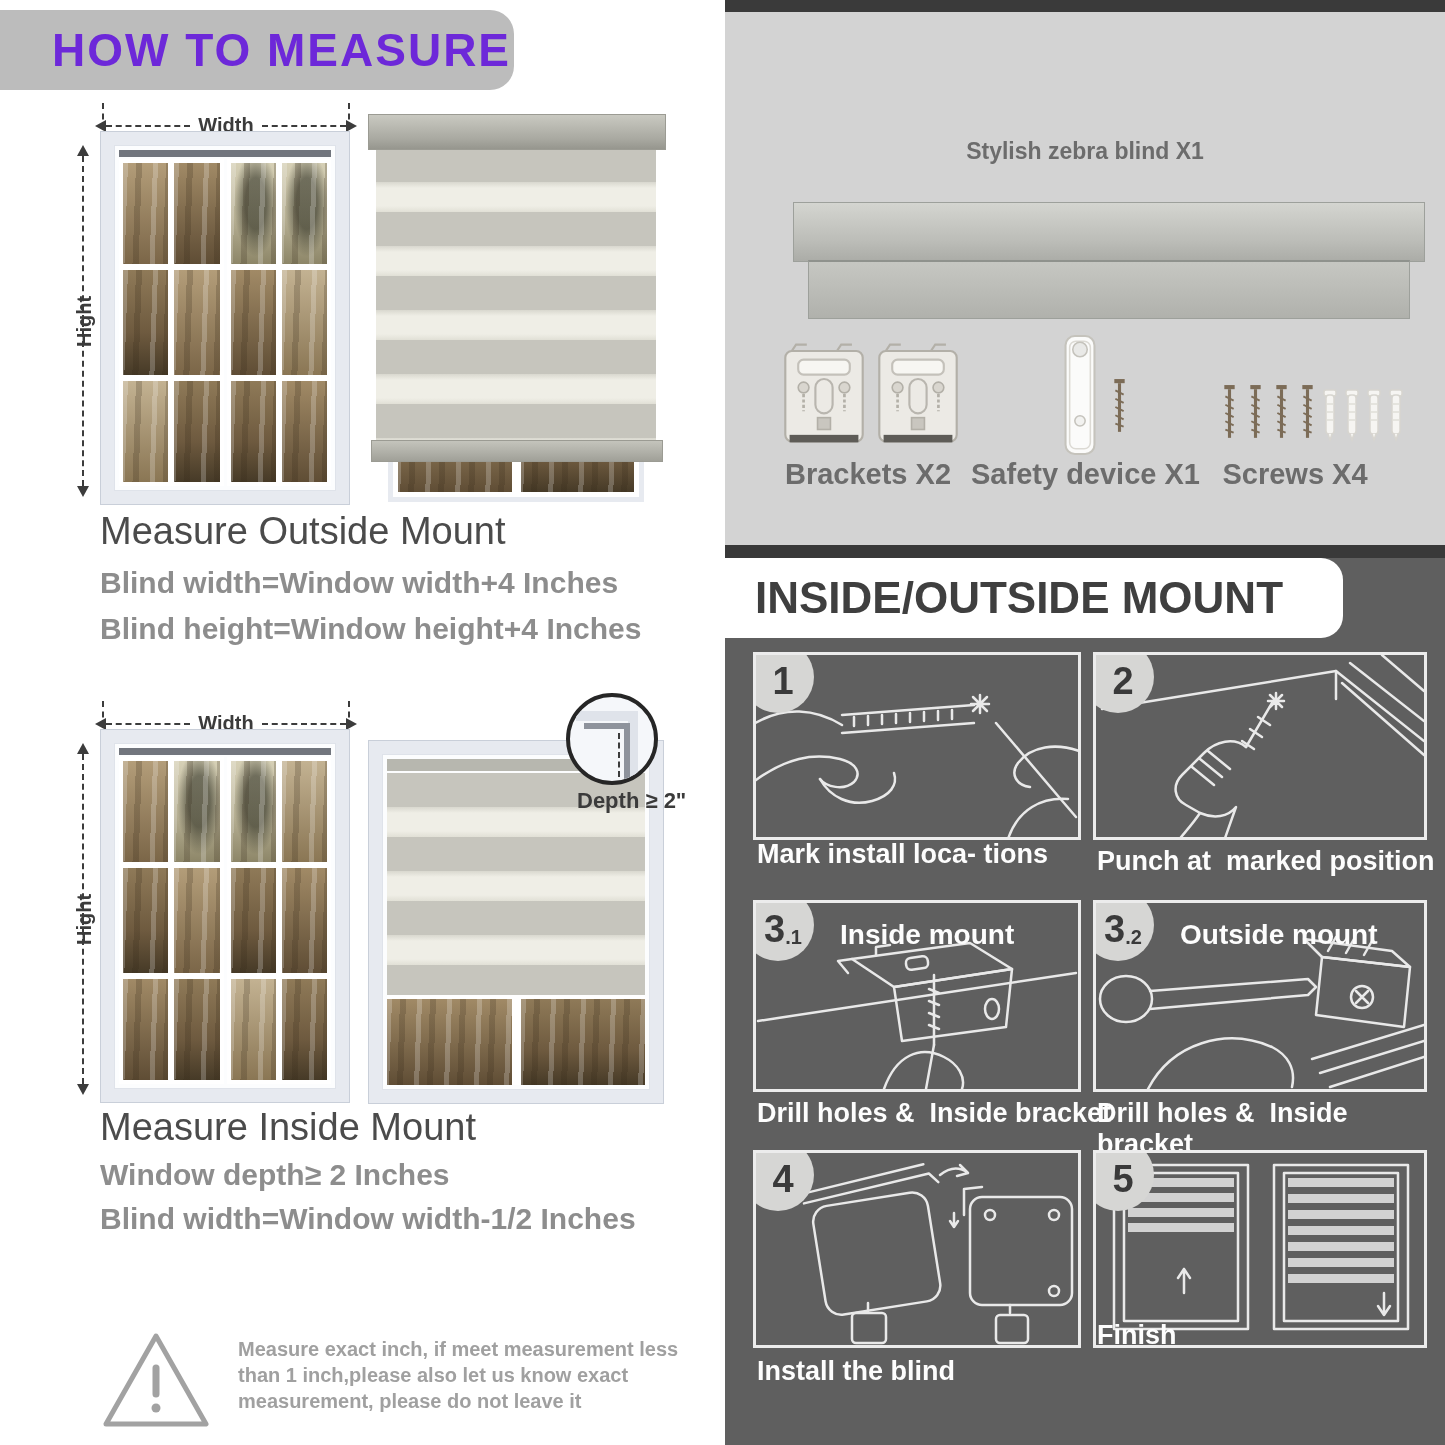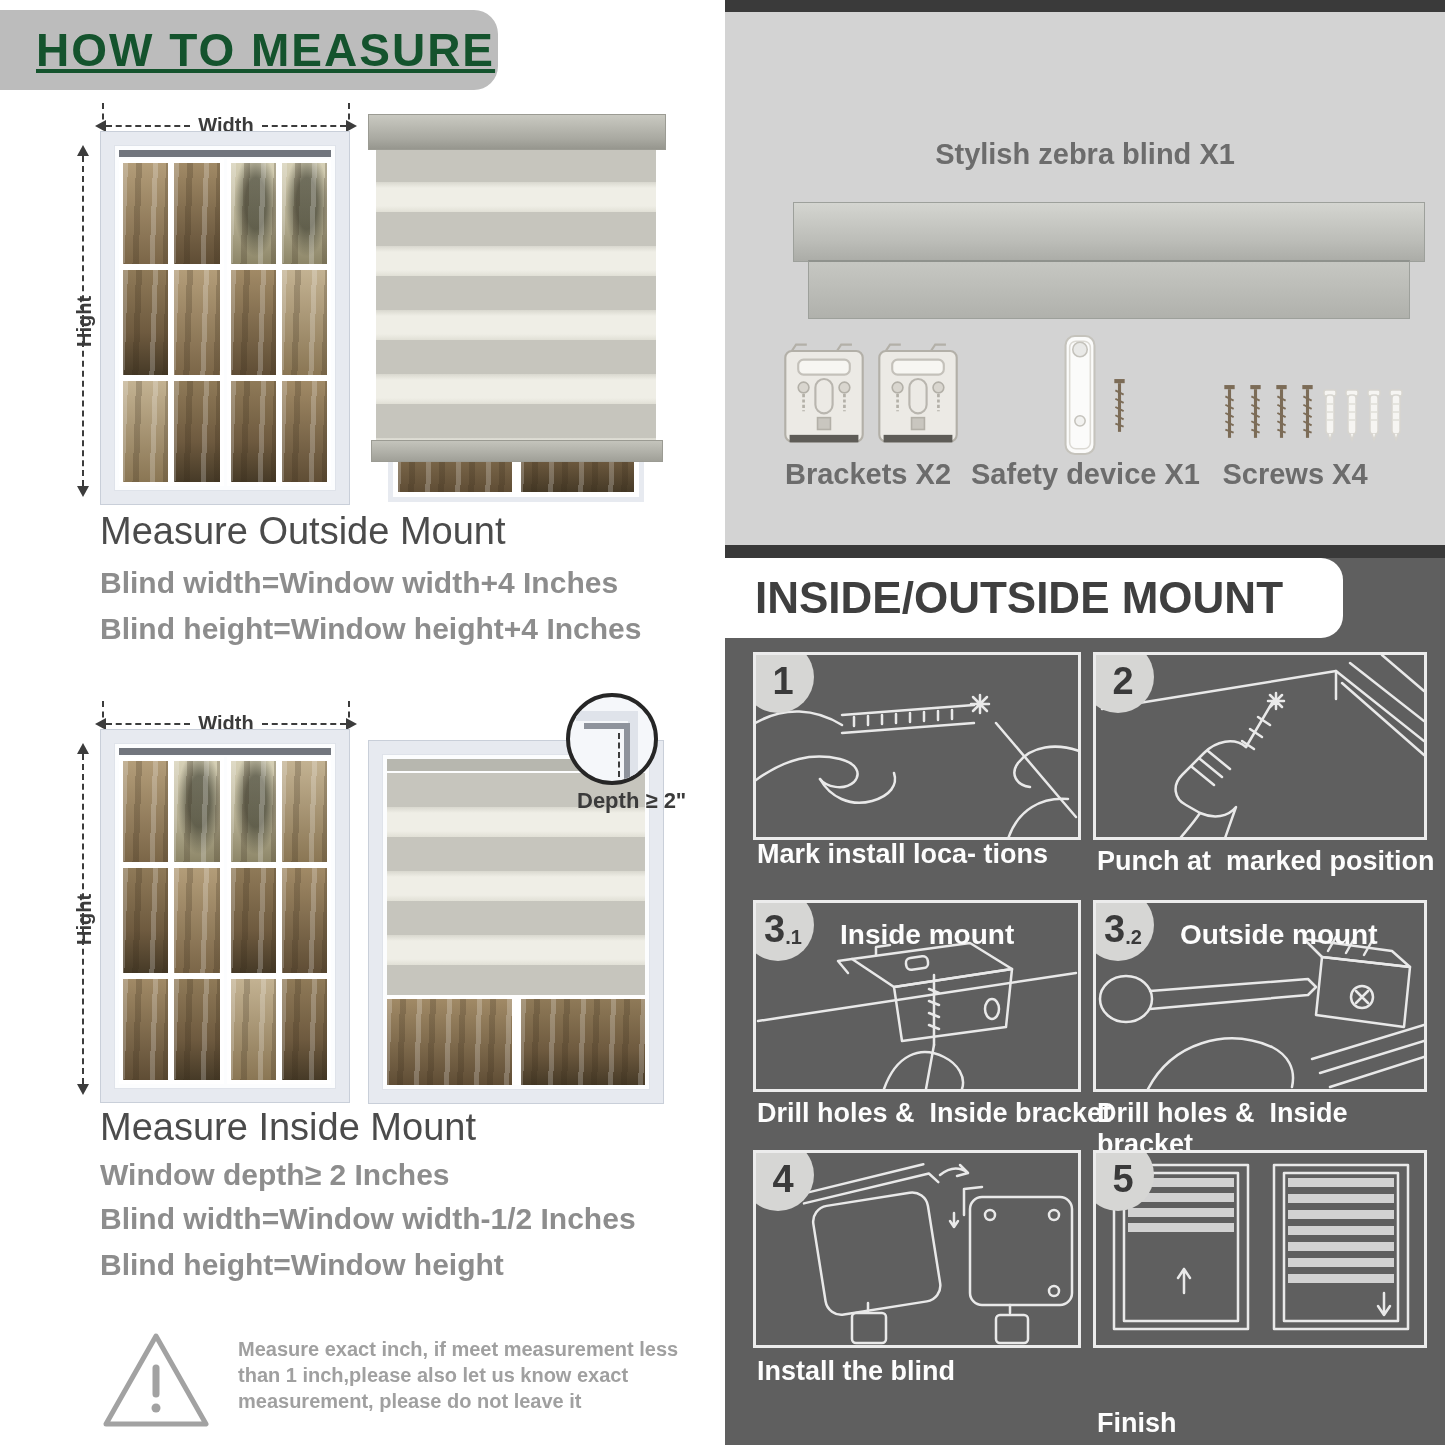--- a/index.html
+++ b/index.html
@@ -2,22 +2,22 @@
 <html><head>
 <meta charset="utf-8">
 <style>
   html,body{margin:0;padding:0;background:#ffffff;}
   #canvas{position:relative;width:1445px;height:1445px;background:#fff;overflow:hidden;
           font-family:"Liberation Sans",sans-serif;}
   .abs{position:absolute;}
 
   
   .hdr-badge{left:0;top:10px;width:462px;height:80px;background:#bcbcbc;
-    border-radius:0 24px 24px 0;color:#14532d;font-size:46px;font-weight:bold;
-    line-height:80px;padding-left:36px;letter-spacing:2px;text-decoration:underline;}
+    border-radius:0 24px 24px 0;color:#6d28d9;font-size:46px;font-weight:bold;
+    line-height:80px;padding-left:52px;letter-spacing:2px;}
   .sec-title{font-size:38px;font-weight:normal;color:#4b4b4b;}
   .sec-line{font-size:30px;font-weight:bold;color:#8d8d8d;}
 
   
   .h-meas{display:flex;align-items:center;}
   .hline{flex:1;border-top:2px dashed #3c3c3c;height:0;}
   .meas-label{font-size:20px;font-weight:bold;color:#3b3b3b;background:#fff;padding:0 8px;}
   .ah{width:0;height:0;}
   .ah-l{border-top:6px solid transparent;border-bottom:6px solid transparent;border-right:11px solid #3c3c3c;}
   .ah-r{border-top:6px solid transparent;border-bottom:6px solid transparent;border-left:11px solid #3c3c3c;}
@@ -66,21 +66,21 @@
   .depth-label{font-size:22px;font-weight:bold;color:#3b3b3b;}
 
   
   .warn-text{font-size:20px;font-weight:bold;color:#a0a0a0;line-height:26px;width:445px;}
 
   
   .r-top{left:725px;top:0;width:720px;height:545px;background:#d3d3d3;}
   .r-topstrip{left:725px;top:0;width:720px;height:12px;background:#3a3a3a;}
   .inc-badge{left:725px;top:12px;width:352px;height:76px;background:#fff;border-radius:0 20px 20px 0;
     color:#cdcdcd;font-size:44px;font-weight:bold;line-height:76px;padding-left:34px;letter-spacing:1px;}
-  .prod-title{left:725px;top:138px;width:720px;text-align:center;font-size:29px;font-weight:bold;color:#6c6c6c;}
+  .prod-title{left:725px;top:138px;width:720px;text-align:center;font-size:23px;font-weight:bold;color:#6c6c6c;}
   .bar1{left:793px;top:202px;width:630px;height:58px;background:linear-gradient(180deg,#d4d5d0,#bcbdb8 65%,#abaca7);border:1px solid #9da09b;}
   .bar2{left:808px;top:260px;width:600px;height:56px;background:linear-gradient(180deg,#c6c7c2,#b0b1ac);border:1px solid #9da09b;border-top:2px solid #8f928d;}
   .inc-label{font-size:29px;font-weight:bold;color:#6c6c6c;text-align:center;}
 
   .r-strip2{left:725px;top:545px;width:720px;height:13px;background:#393939;}
   .r-bottom{left:725px;top:558px;width:720px;height:887px;background:#5f5f5f;}
   .mount-badge{left:725px;top:558px;width:588px;height:80px;background:#fff;border-radius:0 22px 22px 0;
     color:#3f3f3f;font-size:44px;font-weight:bold;line-height:80px;padding-left:30px;}
 
   .pbox{position:absolute;border:3px solid #ececec;box-sizing:border-box;overflow:hidden;background:#5f5f5f;}
@@ -248,21 +248,20 @@
   <div class="mag" style="left:566px;top:693px;">
     <div class="mag-l-light"></div>
     <div class="mag-l-dark"></div>
     <div class="mag-dash"></div>
   </div>
   <div class="abs depth-label" style="left:577px;top:788px;">Depth ≥ 2"</div>
 
   <div class="abs sec-title" style="left:100px;top:1106px;">Measure Inside Mount</div>
   <div class="abs sec-line" style="left:100px;top:1158px;">Window depth≥ 2 Inches</div>
   <div class="abs sec-line" style="left:100px;top:1202px;">Blind width=Window width-1/2 Inches</div>
-  <div class="abs sec-line" style="left:100px;top:1248px;">Blind height=Window height</div>
 
   <svg class="abs" style="left:100px;top:1328px;" width="112" height="104" viewBox="0 0 112 104">
     <path d="M56,8 L106,96 H6 Z" fill="none" stroke="#a2a2a2" stroke-width="5" stroke-linejoin="round"></path>
     <path d="M56,40 V66" stroke="#a2a2a2" stroke-width="7" stroke-linecap="round"></path>
     <circle cx="56" cy="80" r="4.5" fill="#a2a2a2"></circle>
   </svg>
   <div class="abs warn-text" style="left:238px;top:1336px;">Measure exact inch, if meet measurement less than 1 inch,please also let us know exact measurement, please do not leave it</div>
 
   <div class="abs r-top"></div>
   <div class="abs r-topstrip"></div>
@@ -435,15 +434,15 @@
       <rect class="fillbar" x="192" y="73" width="106" height="9"></rect>
       <rect class="fillbar" x="192" y="89" width="106" height="9"></rect>
       <rect class="fillbar" x="192" y="105" width="106" height="9"></rect>
       <rect class="fillbar" x="192" y="121" width="106" height="9"></rect>
       <path d="M288,140 v22 m-6,-9 l6,9 l6,-9"></path>
     </svg>
     <div class="stepnum">
         <span>5</span>
       </div>
   </div>
-  <div class="pcap" style="left:1097px;top:1408px;">Finish</div>
+  <div class="pcap" style="left:1097px;top:1320px;">Finish</div>
 
 </div>
 
 </body></html>

